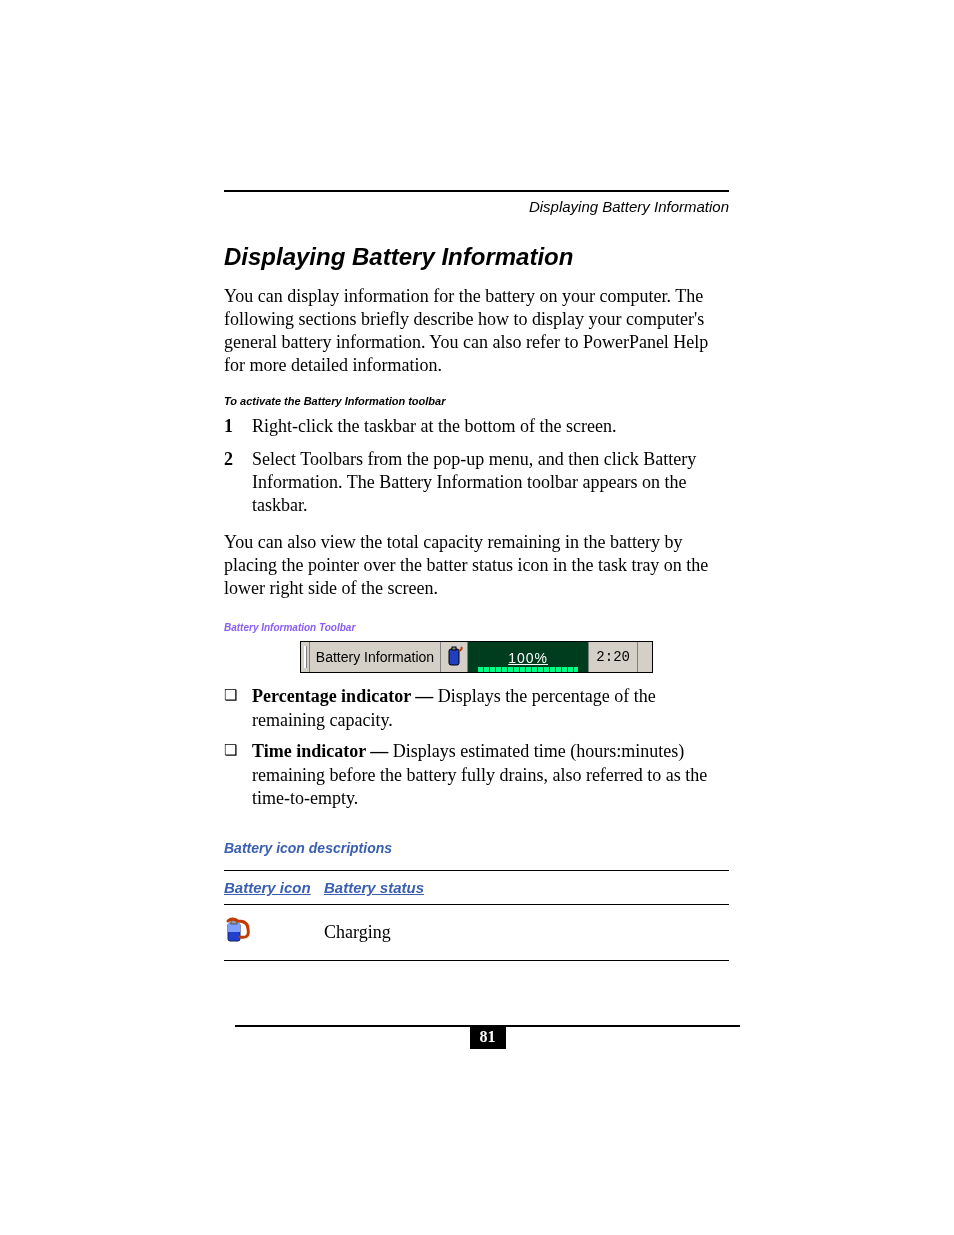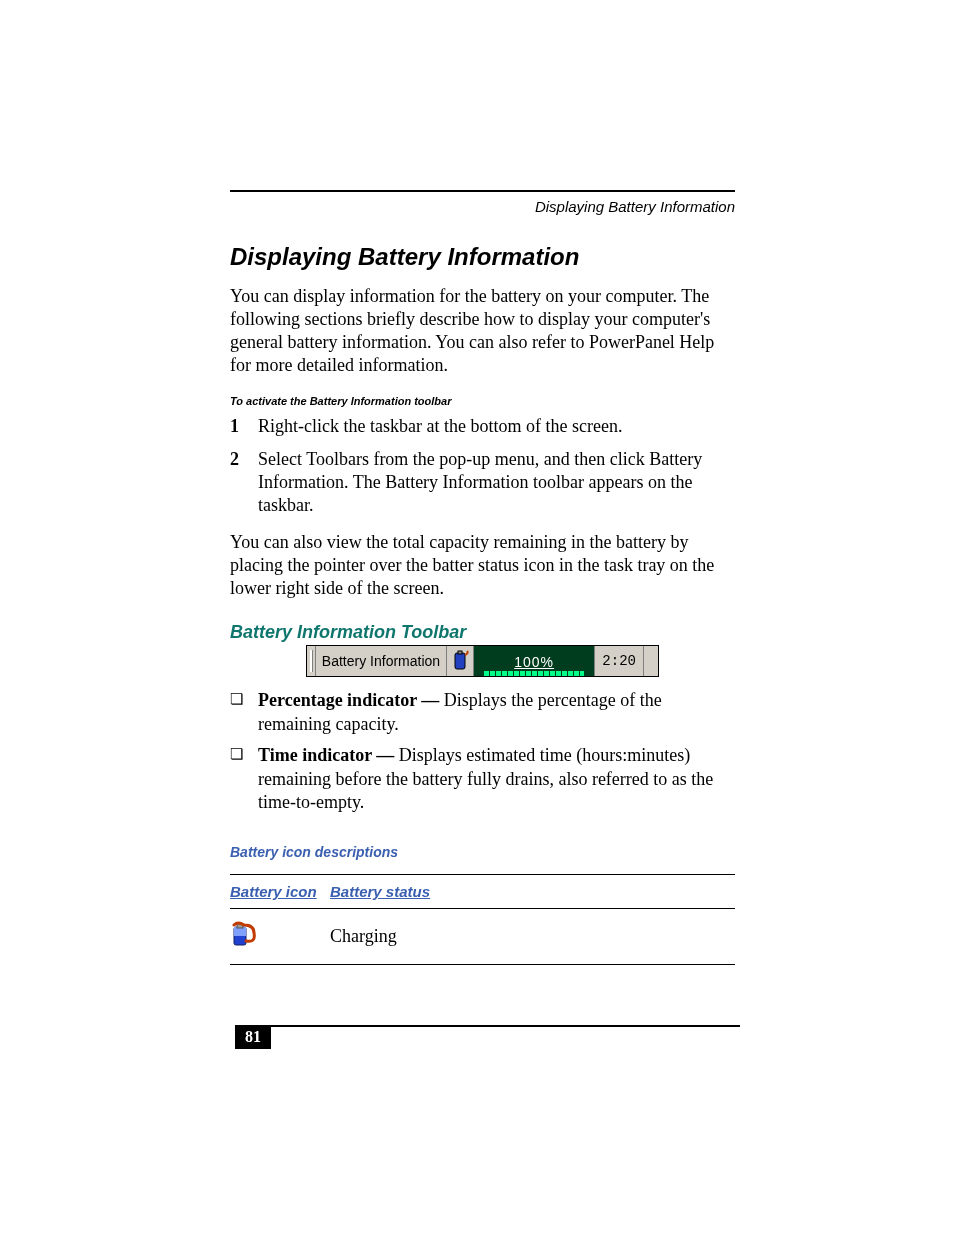--- a/index.html
+++ b/index.html
@@ -10,21 +10,21 @@
     height: 1235px;
   }
   body {
     font-family: "Times New Roman", Times, serif;
     font-size: 18px;
     color: #000;
     position: relative;
   }
   .page {
     position: absolute;
-    left: 230px;
+    left: 224px;
     top: 190px;
     width: 505px;
   }
   .top-rule {
     border-top: 2px solid #000;
     width: 100%;
     height: 0;
   }
   .running-head {
     font-family: Arial, Helvetica, sans-serif;
@@ -95,23 +95,23 @@
     padding-top: 1px;
   }
   ul.bullets li .txt {
     flex: 1;
   }
   .strong { font-weight: bold; text-align: center; }
   .caption {
     font-family: Arial, Helvetica, sans-serif;
     font-style: italic;
     font-weight: bold;
-    font-size: 18px;
-    color: #0f766e;
-    margin: 22px 0 2px 0;
+    font-size: 10px;
+    color: #8b5cf6;
+    margin: 22px 0 8px 0;
   }
 
   
   .toolbar-wrap {
     display: flex;
     justify-content: center;
     margin: 0 0 6px 0;
   }
   .toolbar {
     display: flex;
@@ -213,21 +213,21 @@
   }
 
   
   .footer {
     position: absolute;
     left: 235px;
     top: 1025px;
     width: 505px;
     border-top: 2px solid #000;
     display: flex;
-    justify-content: flex-start;
+    justify-content: center;
     padding-top: 0;
   }
   .page-num {
     background: #000;
     color: #fff;
     font-weight: bold;
     font-family: "Times New Roman", serif;
     font-size: 16px;
     padding: 3px 10px;
     margin-top: -2px;

